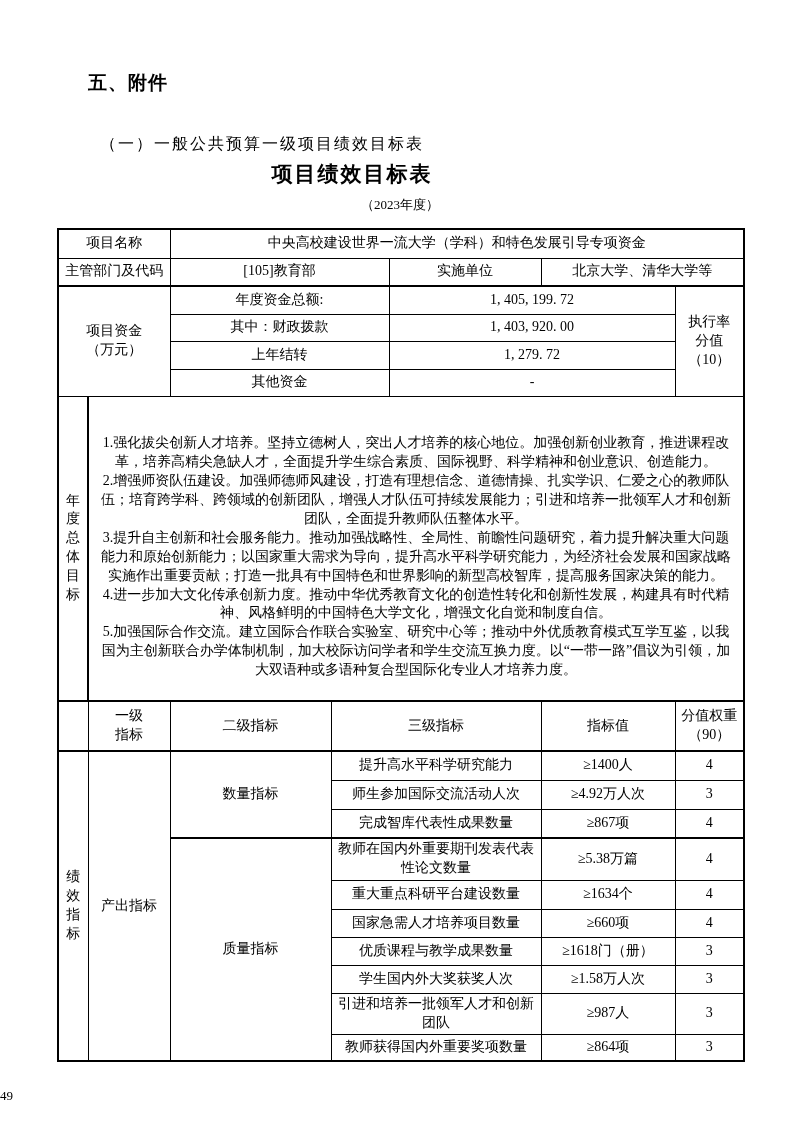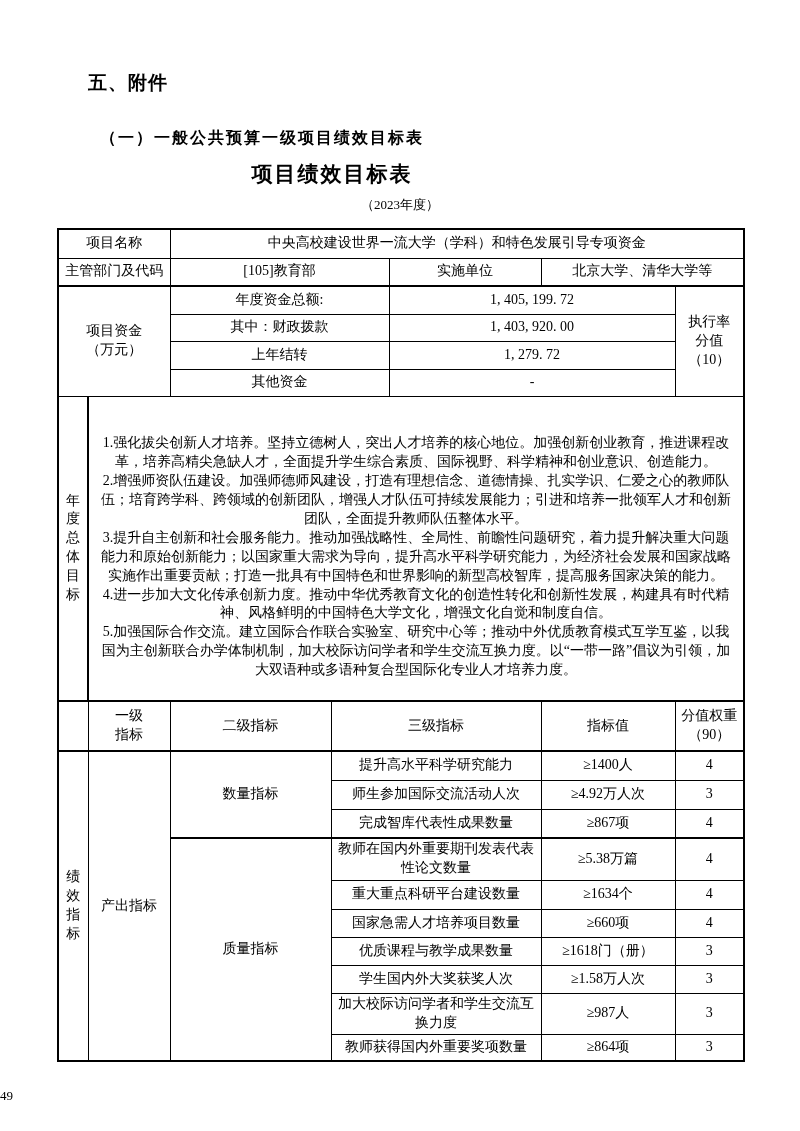--- a/index.html
+++ b/index.html
@@ -4,23 +4,23 @@
 <style>
   html,body{margin:0;padding:0;background:#ffffff;}
   .sheet{
     position:relative;width:800px;height:1131px;background:#ffffff;
     font-family:"Liberation Serif","DejaVu Serif",serif;color:#000;
     overflow:hidden;
     border-radius:11px;
   }
   .h-section{position:absolute;left:88px;top:70px;font-family:"Liberation Sans","DejaVu Sans",sans-serif;
     font-size:19px;font-weight:bold;letter-spacing:1px;}
-  .h-sub{position:absolute;left:100px;top:128px;font-size:16px;font-weight:700;letter-spacing:2px;}
+  .h-sub{position:absolute;left:100px;top:134px;font-size:16px;font-weight:400;letter-spacing:2px;}
   .h-title{position:absolute;left:0;top:160px;width:664px;text-align:center;
-    font-family:"Liberation Sans","DejaVu Sans",sans-serif;font-size:21px;font-weight:bold;letter-spacing:2px;}
+    font-family:"Liberation Sans","DejaVu Sans",sans-serif;font-size:21px;font-weight:bold;letter-spacing:2px;padding-left:20px;}
   .h-period{position:absolute;left:0;top:196px;width:800px;text-align:center;font-size:13px;}
   .tbl-wrap{position:absolute;left:57px;top:228px;width:688px;}
   table.doc{border-collapse:collapse;table-layout:fixed;width:686px;border:2px solid #000;}
   table.doc td{border:1px solid #000;font-size:14px;padding:0 2px;text-align:center;vertical-align:middle;
     overflow:hidden;line-height:1.35;}
   .pre{white-space:pre-line;}
   .al{text-align:left;padding-left:8px;}
   .ar{text-align:right;padding-right:7px;}
   .name-cell{text-align:left;padding-left:5px;padding-right:2px;line-height:19px;}
   tr.info-dept td{border-bottom:2px solid #000;}
@@ -158,21 +158,21 @@
         <td colspan="2" class="name-cell">优质课程与教学成果数量</td>
         <td>≥1618门（册）</td>
         <td>3</td>
       </tr>
       <tr style="height:28px">
         <td colspan="2" class="name-cell">学生国内外大奖获奖人次</td>
         <td>≥1.58万人次</td>
         <td>3</td>
       </tr>
       <tr style="height:41px">
-        <td colspan="2" class="name-cell">加大校际访问学者和学生交流互换力度</td>
+        <td colspan="2" class="name-cell">引进和培养一批领军人才和创新团队</td>
         <td>≥987人</td>
         <td>3</td>
       </tr>
       <tr style="height:27px">
         <td colspan="2" class="name-cell">教师获得国内外重要奖项数量</td>
         <td>≥864项</td>
         <td>3</td>
       </tr>
     </tbody>
       </table>

